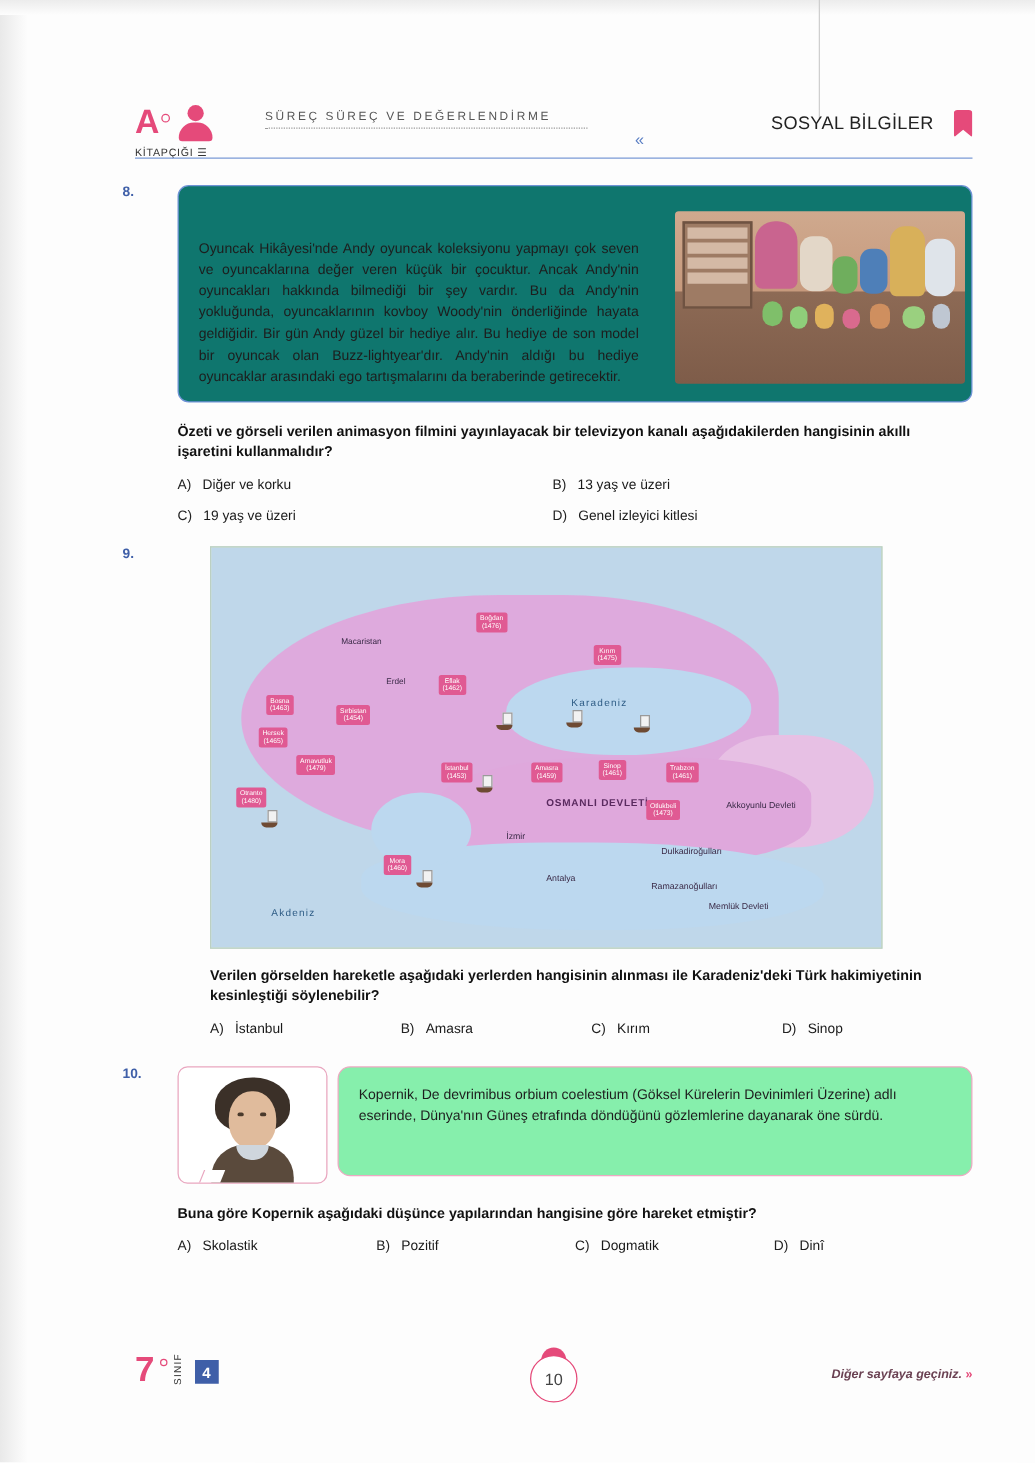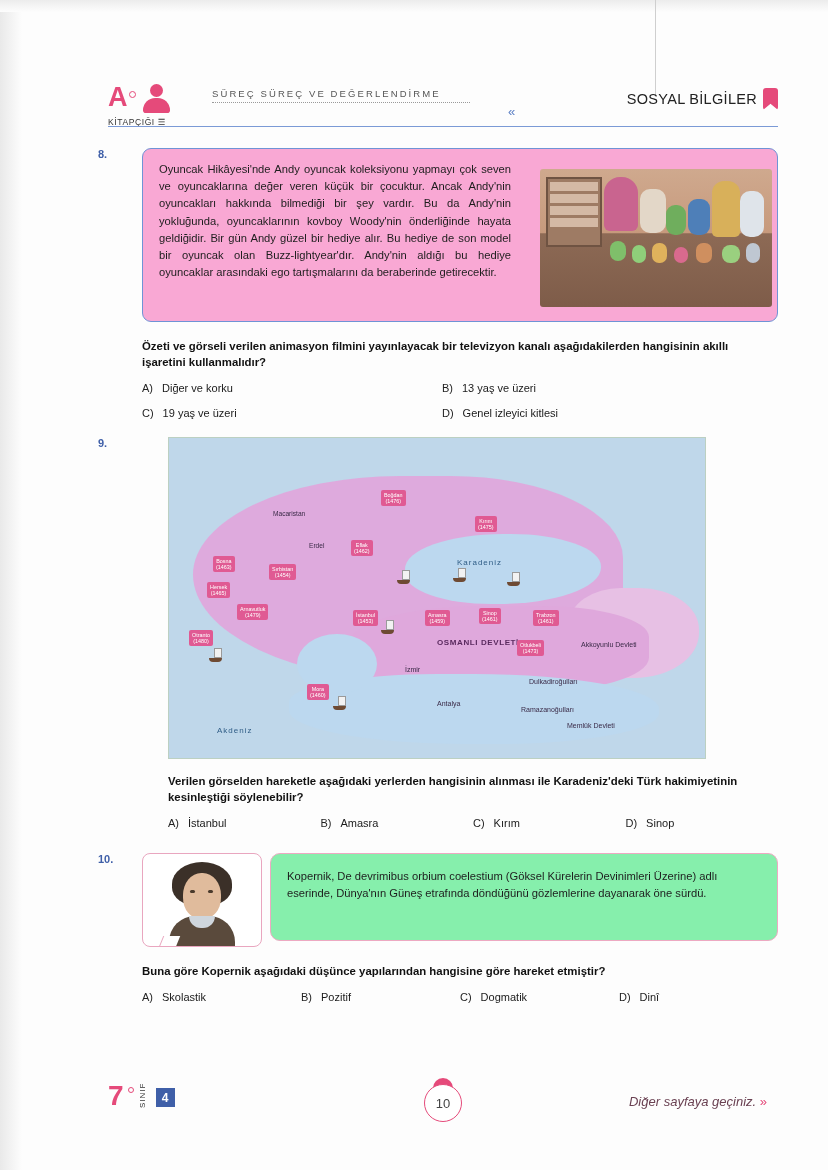--- a/index.html
+++ b/index.html
@@ -115,21 +115,21 @@
     position: absolute;
     left: 296px; top: 16px;
     color: #5b7fc4;
     font-size: 13px;
   }
   .header-right {
     position: absolute;
     right: 0; top: 10px;
     display: flex;
     align-items: center;
-    gap: 6px;
+    gap: 16px;
   }
   .header-right .subject {
     font-size: 14.5px;
     color: #222;
     letter-spacing: 0.3px;
   }
   .bookmark {
     width: 15px; height: 22px;
     background: #e54a7a;
     border-radius: 3px;
@@ -157,24 +157,25 @@
   }
 
   
   .q8-card {
     margin-left: 34px;
     margin-top: 18px;
     width: 634px;
     height: 172px;
     border: 1px solid #6f93d6;
     border-radius: 9px;
-    background: #f9a8d4;
+    background: #0f766e;
     display: flex;
     overflow: hidden;
     position: relative;
+    align-items: flex-end;
   }
   .q8-text {
     padding: 12px 14px 10px 16px;
     font-size: 11.2px;
     line-height: 17.2px;
     text-align: justify;
     color: #1d1d1d;
     width: 382px;
     box-sizing: border-box;
   }
@@ -494,24 +495,25 @@
     margin: -4px auto 0;
     background: #fff;
     font-size: 13px;
     color: #444;
     display: flex;
     align-items: center;
     justify-content: center;
   }
   .next-note {
     position: absolute;
-    right: 11px; top: 12px;
-    font-size: 13px;
+    right: 0; top: 12px;
+    font-size: 10px;
     font-style: italic;
     color: #6a4152;
+    font-weight: bold;
   }
   .next-note .chev { color: #e54a7a; font-style: normal; }
 </style>
 </head>
 <body>
 
 <div class="page">
   <div class="scan-edge-left"></div>
   <div class="scan-edge-top"></div>
   <div class="scan-line-vert"></div>

